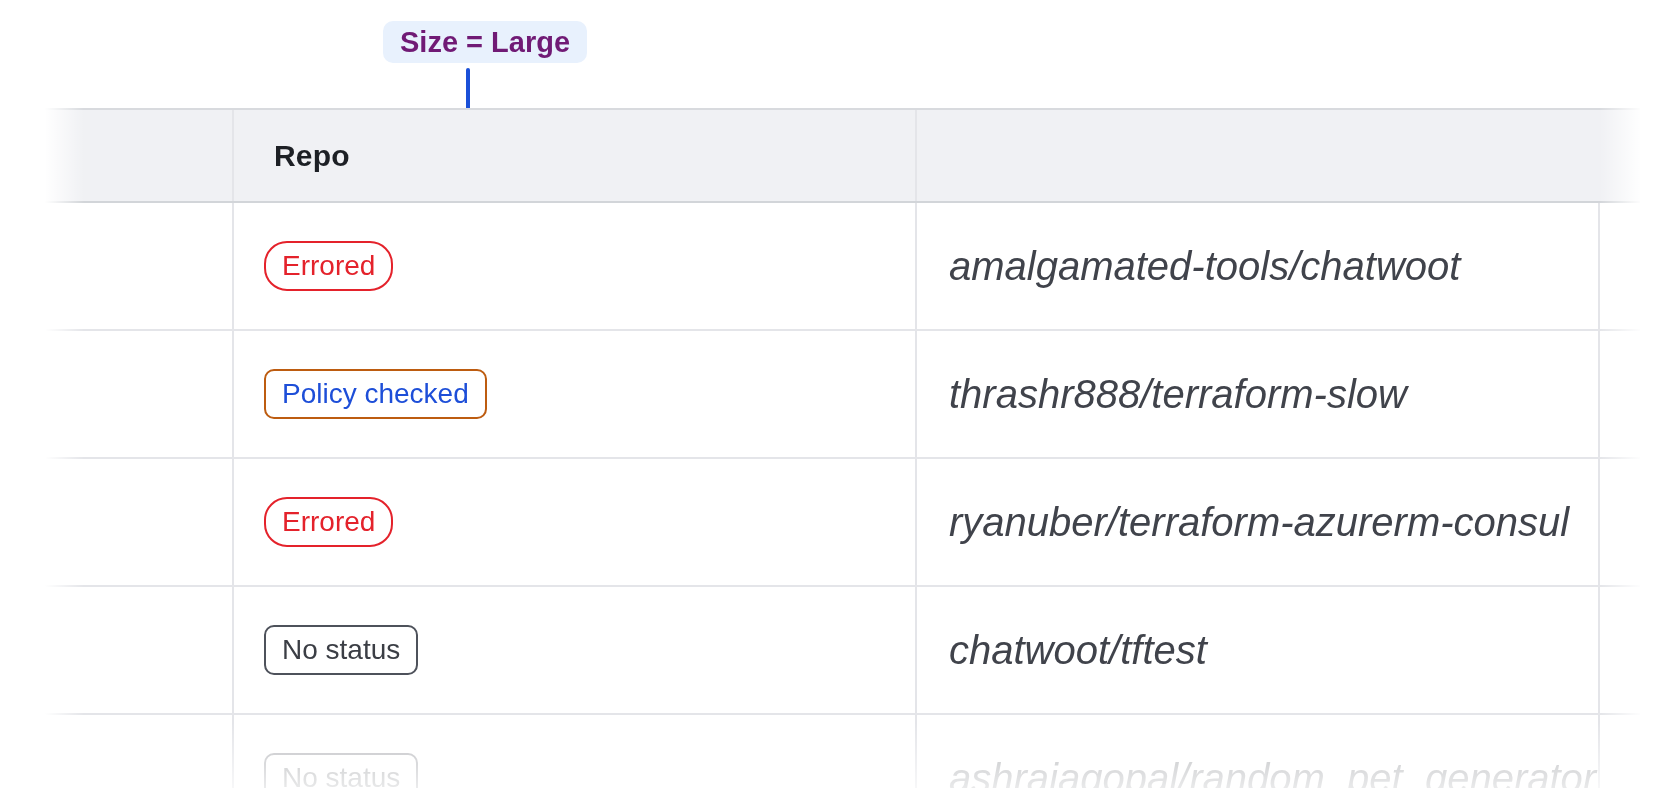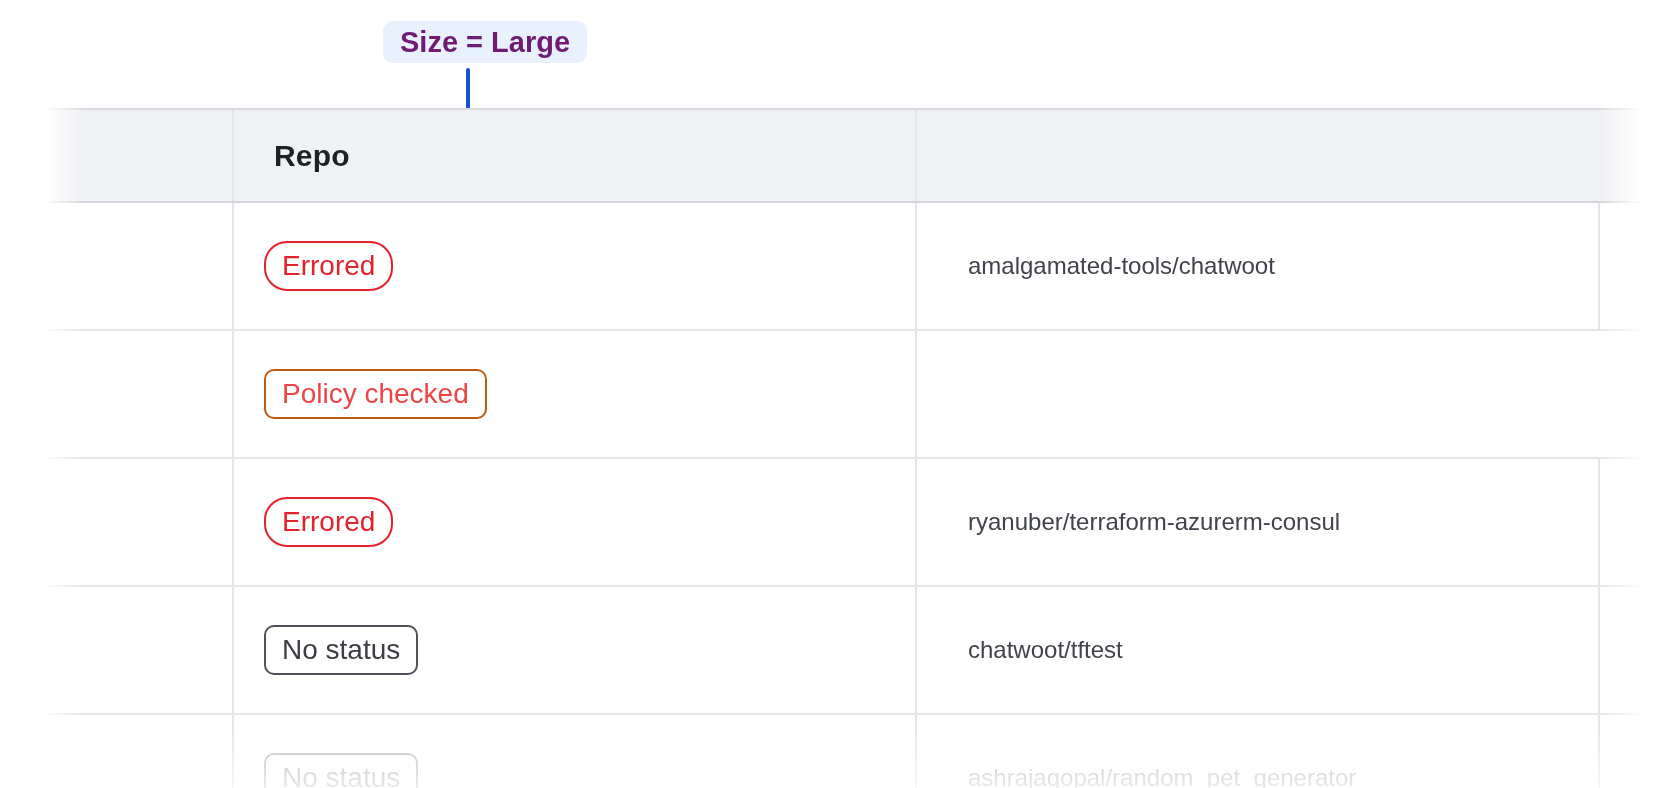--- a/index.html
+++ b/index.html
@@ -81,28 +81,29 @@
     display: inline-block;
     margin-left: 30px;
     padding: 9px 16px;
     font-size: 28px;
     line-height: 28px;
     border: 2px solid;
     border-radius: 10px;
     white-space: nowrap;
   }
   .badge.errored        { color: #e4222b; border-color: #e4222b; border-radius: 23px; }
-  .badge.policy-checked { color: #ef4444; border-color: #bd5c10; }
+  .badge.policy-checked { color: #1d4ed8; border-color: #bd5c10; }
   .badge.no-status      { color: #3b3e45; border-color: #4e525b; }
 
   .repo {
-    margin-left: 51px;
-    font-size: 24px;
+    margin-left: 32px;
+    font-size: 40px;
     color: #40434b;
     white-space: nowrap;
+    font-style: italic;
   }
 
   .trow.faded .badge, .trow.faded .repo { opacity: 0.38; }
 
   
   .fade-left {
     position: absolute;
     left: 38px; top: 100px;
     width: 46px; height: 688px;
     background: linear-gradient(to right, #ffffff 15%, rgba(255,255,255,0));
@@ -151,20 +152,23 @@
       <span class="repo">amalgamated-tools/chatwoot</span>
     </div>
     <div class="cell c4"></div>
   </div>
 
   <div class="trow">
     <div class="cell c1"></div>
     <div class="cell c2">
       <span class="badge policy-checked">Policy checked</span>
     </div>
+    <div class="cell c3">
+      <span class="repo">thrashr888/terraform-slow</span>
+    </div>
     <div class="cell c4"></div>
   </div>
 
   <div class="trow">
     <div class="cell c1"></div>
     <div class="cell c2">
       <span class="badge errored">Errored</span>
     </div>
     <div class="cell c3">
       <span class="repo">ryanuber/terraform-azurerm-consul</span>

